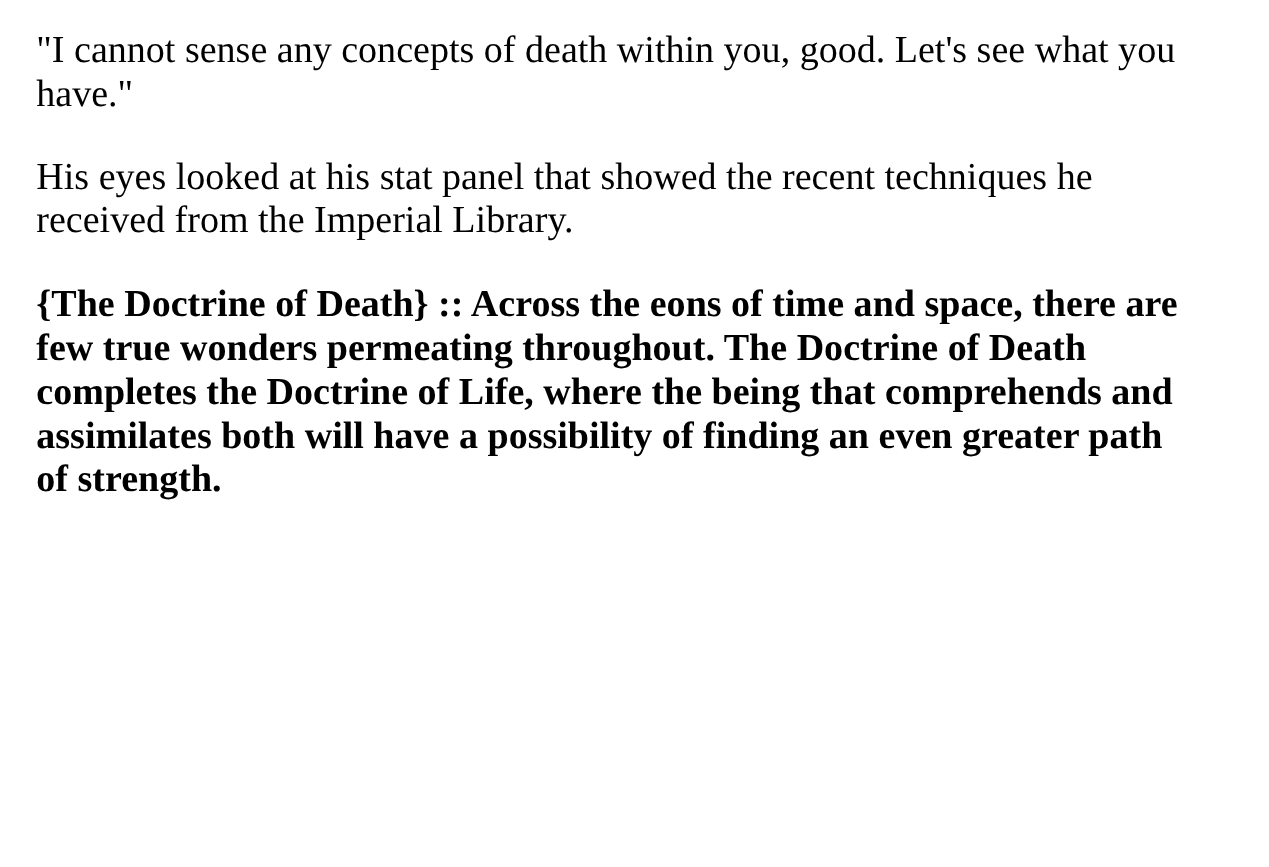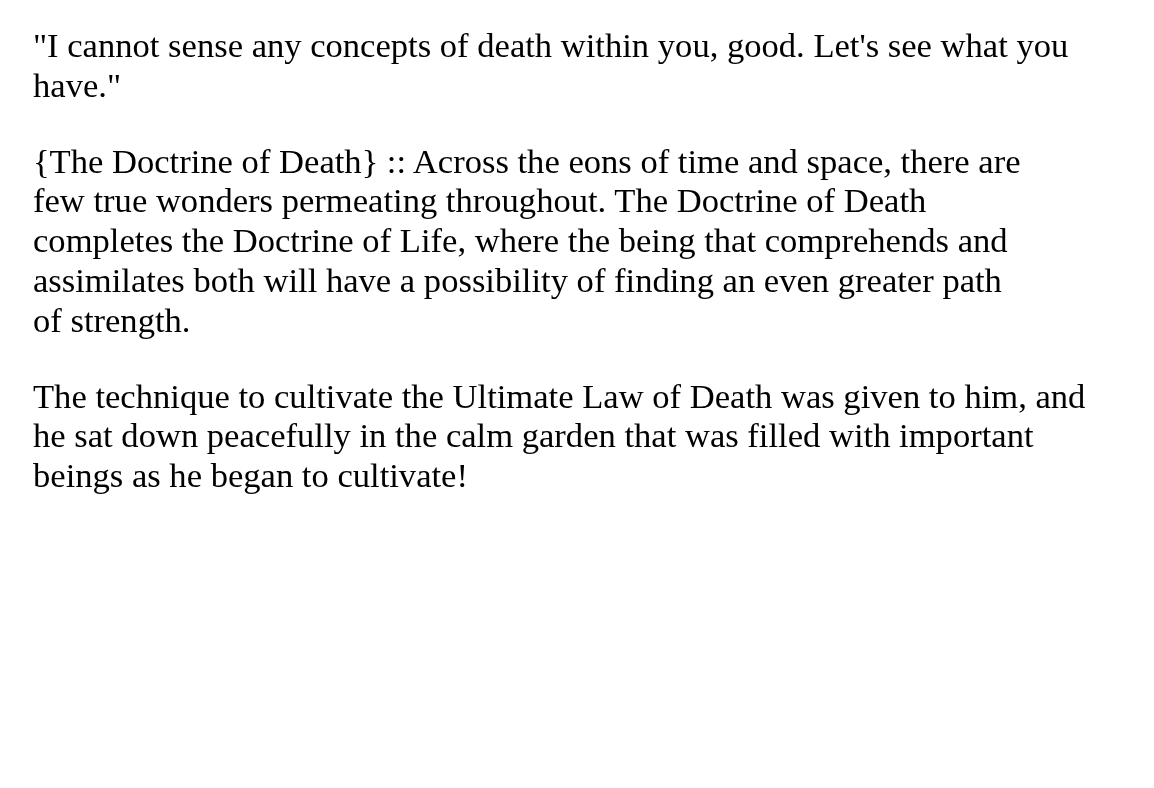--- a/index.html
+++ b/index.html
@@ -21,32 +21,31 @@
   .text-content p.para {
     margin: 0 0 36px 0;
     font-family: "Liberation Serif", "DejaVu Serif", serif;
     font-size: 34.6px;
     line-height: 39.8px;
     color: #000000;
     white-space: pre;
     letter-spacing: 0;
   }
   .text-content p.para.bold {
-    font-weight: normal;
+    font-weight: bold;
   }
 </style>
 </head>
 <body>
 
 <main class="reading-page">
   <div class="text-content">
       <p class="para">"I cannot sense any concepts of death within you, good. Let's see what you
 have."</p>
+      <p class="para">His eyes looked at his stat panel that showed the recent techniques he
+received from the Imperial Library.</p>
       <p class="para bold">{The Doctrine of Death} :: Across the eons of time and space, there are
 few true wonders permeating throughout. The Doctrine of Death
 completes the Doctrine of Life, where the being that comprehends and
 assimilates both will have a possibility of finding an even greater path
 of strength.</p>
-      <p class="para">The technique to cultivate the Ultimate Law of Death was given to him, and
-he sat down peacefully in the calm garden that was filled with important
-beings as he began to cultivate!</p>
     </div>
 </main>
 
 </body></html>

